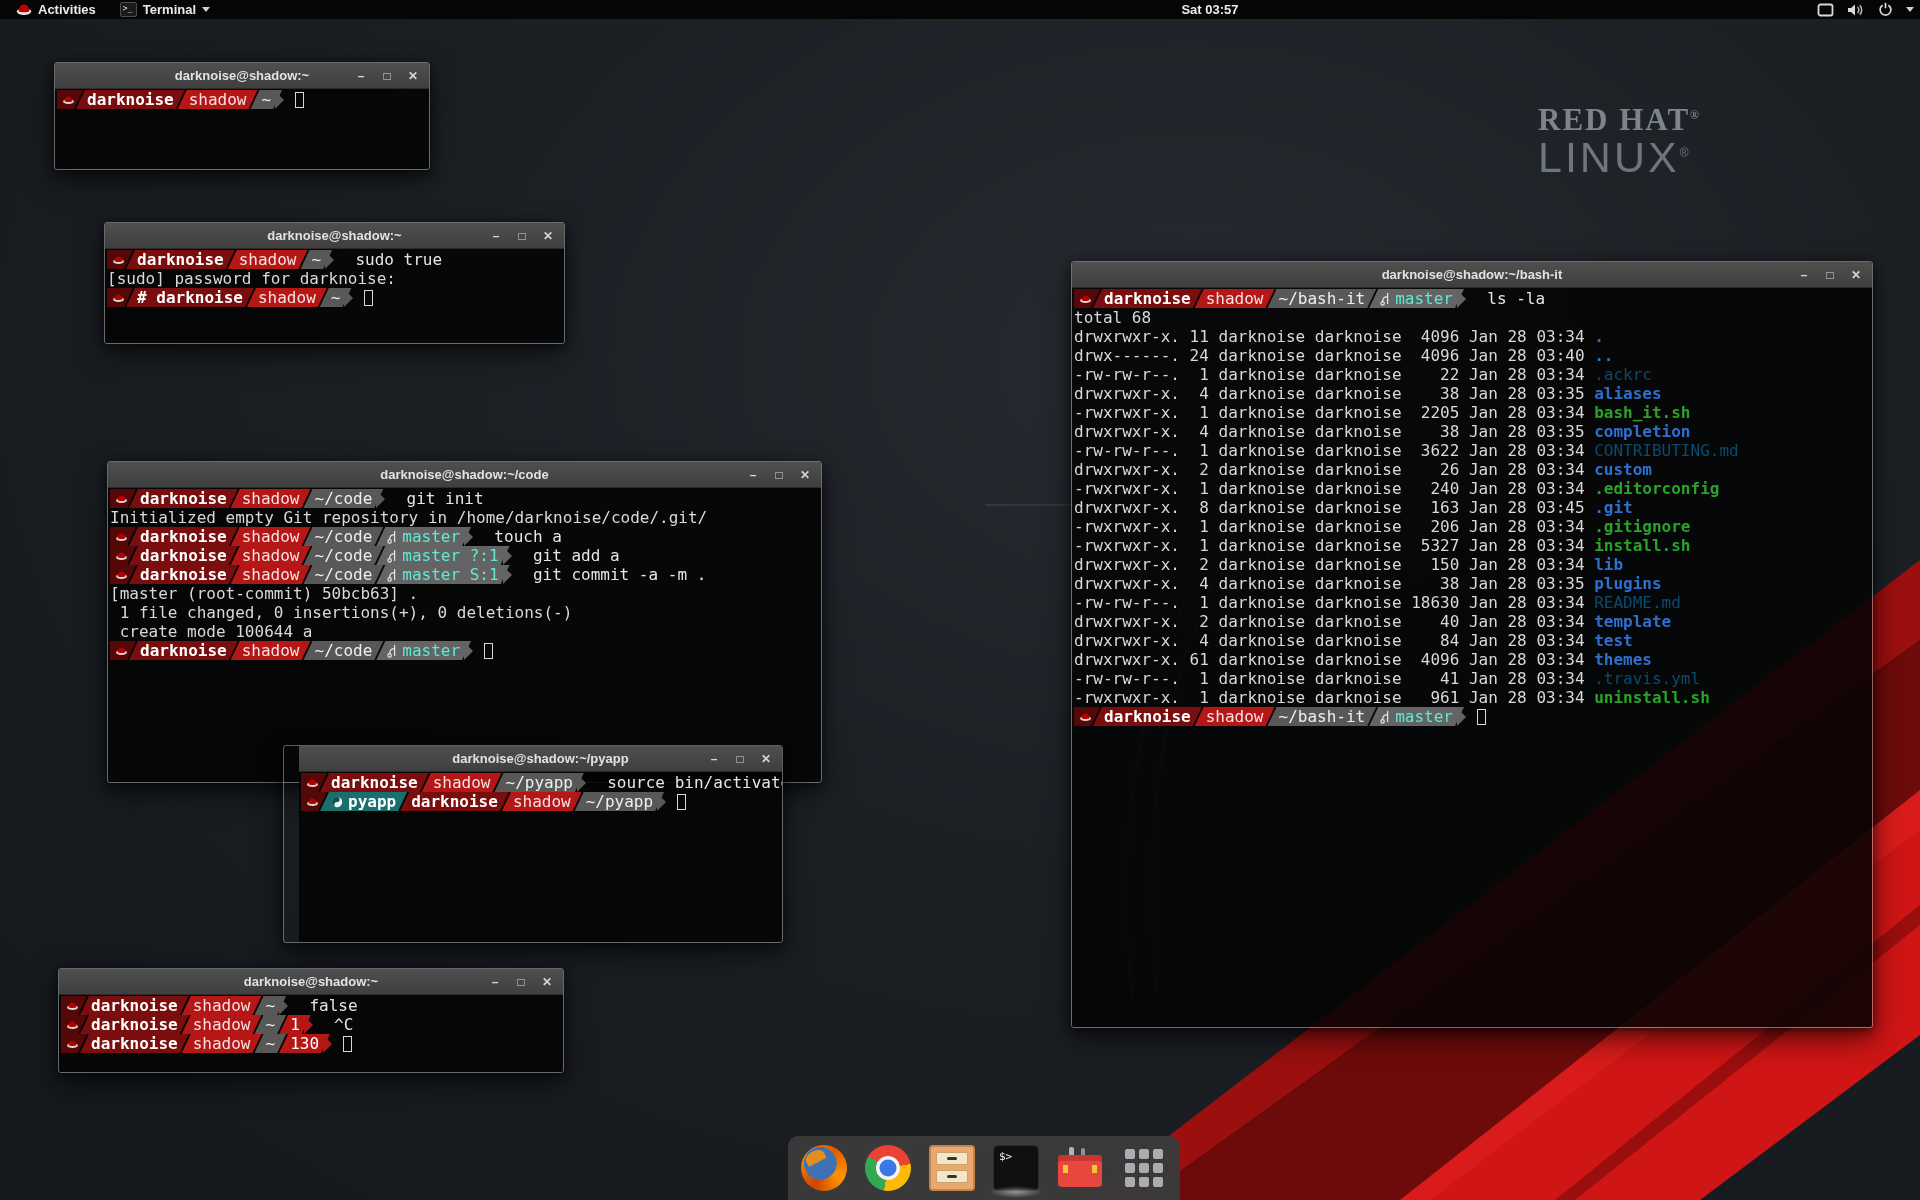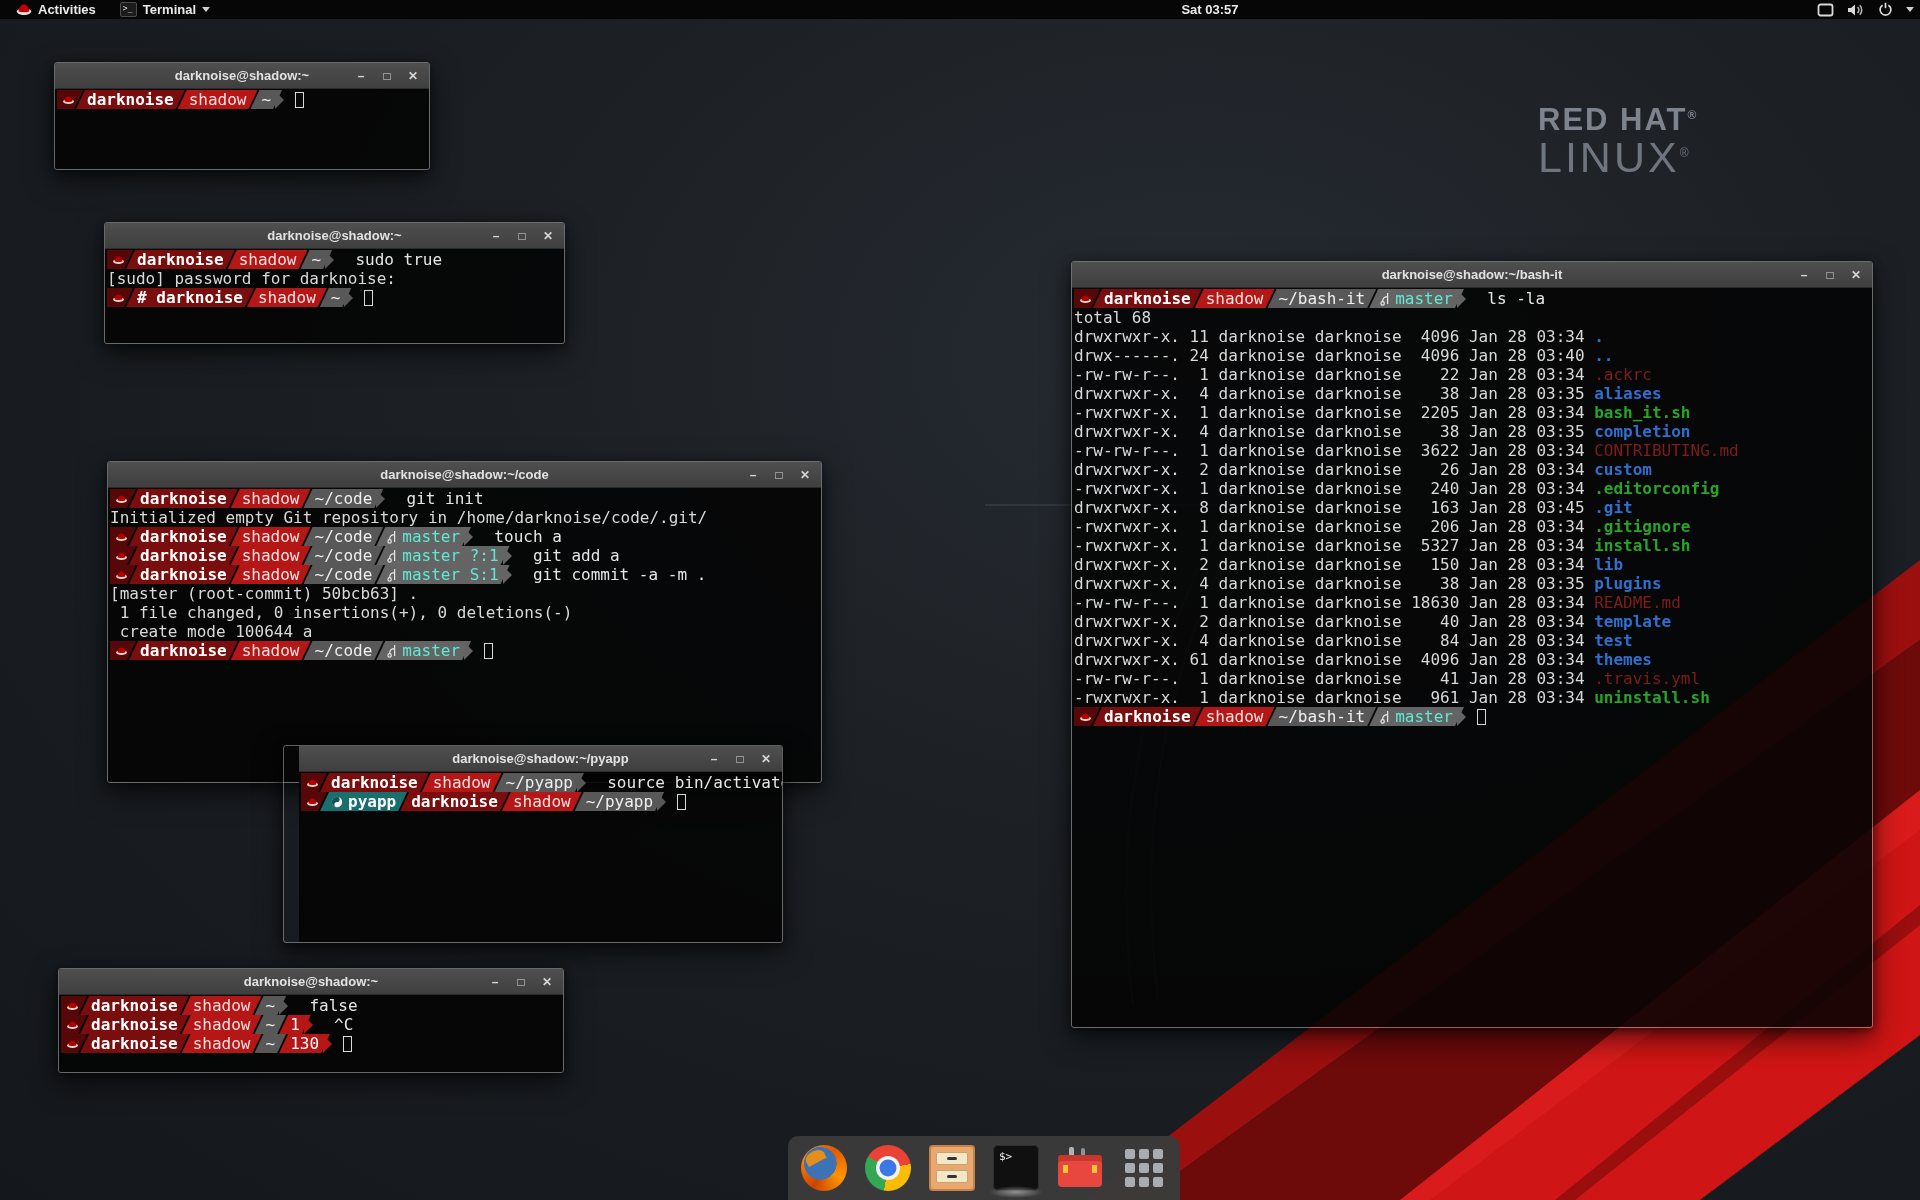--- a/index.html
+++ b/index.html
@@ -10,21 +10,21 @@
       radial-gradient(ellipse at 62% 30%, #262b31 0%, #1c2025 42%, #14171b 100%);
     position:relative;
   }
 
   
   .wall-svg { position:absolute; inset:0; z-index:1; pointer-events:none; }
   .brand {
     position:absolute; left:1538px; top:104px; z-index:2; user-select:none;
     color:#79808a; line-height:1.02;
   }
-  .brand .b1 { font-size:31px; font-weight:bold; letter-spacing:2px; color:#7d848e; }
+  .brand .b1 { font-size:31px; font-weight:bold; letter-spacing:2px; color:#7d848e;font-family:Liberation Serif, serif; }
   .brand .b2, .brand .b3 { font-size:43px; letter-spacing:3px; color:#6e757f; font-weight:normal; }
   .brand sup { font-size:12px; vertical-align:super; }
 
   
   .topbar {
     position:absolute; top:0; left:0; width:1920px; height:19px;
     background:#060606; z-index:100; display:flex; align-items:center;
     color:#eaeaea; font-size:13px; font-weight:bold;
   }
   .tb-left { display:flex; align-items:center; gap:8px; padding-left:8px; }
@@ -71,21 +71,21 @@
   .seg-path  { background:var(--seg-path); color:#efefef; }
   .seg-branch{ background:var(--seg-branch); color:#5eead4; gap:5px; }
   .seg-exit  { background:var(--seg-exit); color:#fff; }
   .seg-venv  { background:var(--seg-venv); color:#ffffff; gap:5px;font-weight:bold; }
   .seg-arrow { width:0; height:0; border-top:9.5px solid transparent; border-bottom:9.5px solid transparent;
     border-left:9px solid #555; display:inline-block; margin-right:2px; }
   .cmd { color:#e6e6e6; }
   .cursor { display:inline-block; width:9px; height:16px; border:1.5px solid #d8d8d8; margin-left:9px; }
   .fn-dir { color:var(--c-dir); font-weight:bold; }
   .fn-exec { color:var(--c-exec); font-weight:bold; }
-  .fn-plain { color:#7f1d1d; }
+  .fn-plain { color:#0c4a6e; }
 
   
   #win1 { left:54px;  top:62px;  width:376px; height:108px; }
   #win2 { left:104px; top:222px; width:461px; height:122px; }
   #win3 { left:107px; top:461px; width:715px; height:322px; }
   #win4 { left:283px; top:745px; width:500px; height:198px;padding-left:15px; }
   #win5 { left:58px;  top:968px; width:506px; height:105px; }
   #win6 { left:1071px; top:261px; width:802px; height:767px; }
 
   

